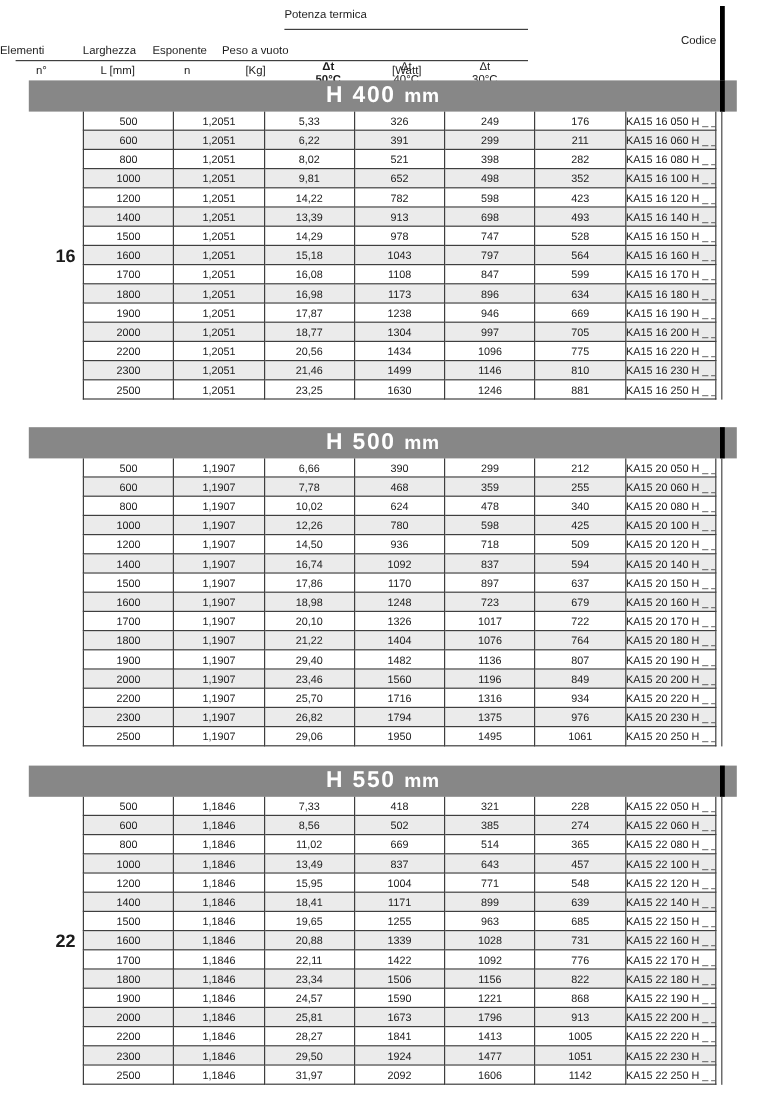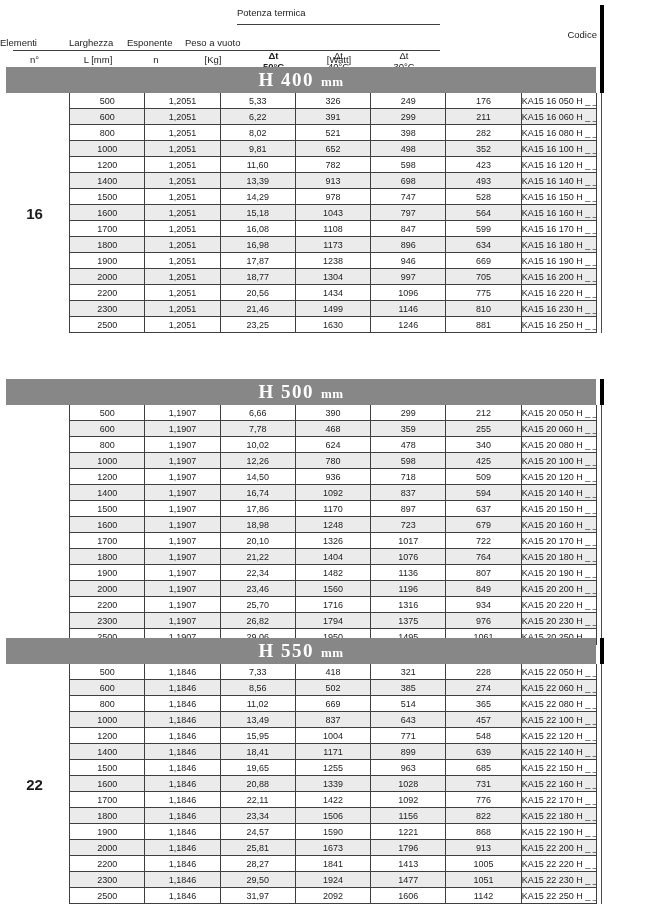--- a/index.html
+++ b/index.html
@@ -26,30 +26,30 @@
   .h-sub{top:53px;height:13px;line-height:13px;text-align:center;}
   .h-n{left:0;width:69px;}
   .h-lmm{left:69px;width:58px;}
   .h-nn{left:127px;width:58px;}
   .h-kg{left:185px;width:56px;}
   .h-watt{left:241px;width:196px;}
   .h-codice{left:437px;top:29px;width:160px;text-align:right;}
   .h-rightbar{left:600px;top:5px;width:4px;height:88px;background:#000;}
   
   .sec{position:absolute;left:0;width:647px;height:266px;}
-  .sec.s0{top:67px;} .sec.s1{top:356px;margin-top:23px;} .sec.s2{top:638px;}
-  .band{position:absolute;left:6px;top:0;width:590px;height:26px;background:var(--band);
+  .sec.s0{top:67px;} .sec.s1{top:356px;} .sec.s2{top:638px;}
+  .band{position:absolute;left:24px;top:0;width:590px;height:26px;background:var(--band);
         display:flex;align-items:baseline;justify-content:center;gap:7px;
-        color:var(--band-text);padding-top:0;font-family:Liberation Serif, serif;}
+        color:var(--band-text);padding-top:0;}
   .band-title{font-size:19px;font-weight:bold;letter-spacing:1.5px;line-height:26px;}
-  .band-unit{font-size:13px;font-weight:bold;letter-spacing:.5px;}
+  .band-unit{font-size:16px;font-weight:bold;letter-spacing:.5px;}
   .band-bar{position:absolute;left:600px;top:0;width:4px;height:26px;background:#000;}
   .elnum{position:absolute;left:0;top:26px;width:69px;height:240px;
          display:flex;align-items:center;justify-content:center;
-         font-size:15px;font-weight:bold;}
+         font-size:15px;font-weight:bold;padding-left:20px;}
   table.data{position:absolute;left:69px;top:26px;width:528px;border-collapse:collapse;
              table-layout:fixed;font-size:9px;padding-left:23px;}
   table.data td{height:15px;padding:0;text-align:center;vertical-align:middle;
                 border-right:1px solid var(--rule);border-bottom:1px solid var(--rule);
                 overflow:hidden;}
   table.data td:first-child{border-left:1px solid var(--rule);}
   table.data tr:nth-child(even) td{background:var(--stripe);}
   table.data td.codice{white-space:pre;}
   .thin-right{position:absolute;left:601px;top:26px;width:1px;height:240px;background:#4a4a4a;}
 </style>
@@ -138,21 +138,21 @@
     <td>9,81</td>
     <td>652</td>
     <td>498</td>
     <td>352</td>
     <td class="codice">KA15 16 100 H _ _   A</td>
   </tr>
 
   <tr>
     <td>1200</td>
     <td>1,2051</td>
-    <td>11,60</td>
+    <td>14,22</td>
     <td>782</td>
     <td>598</td>
     <td>423</td>
     <td class="codice">KA15 16 120 H _ _   A</td>
   </tr>
 
   <tr>
     <td>1400</td>
     <td>1,2051</td>
     <td>13,39</td>
@@ -360,21 +360,21 @@
     <td>21,22</td>
     <td>1404</td>
     <td>1076</td>
     <td>764</td>
     <td class="codice">KA15 20 180 H _ _   A</td>
   </tr>
 
   <tr>
     <td>1900</td>
     <td>1,1907</td>
-    <td>22,34</td>
+    <td>29,40</td>
     <td>1482</td>
     <td>1136</td>
     <td>807</td>
     <td class="codice">KA15 20 190 H _ _   A</td>
   </tr>
 
   <tr>
     <td>2000</td>
     <td>1,1907</td>
     <td>23,46</td>

